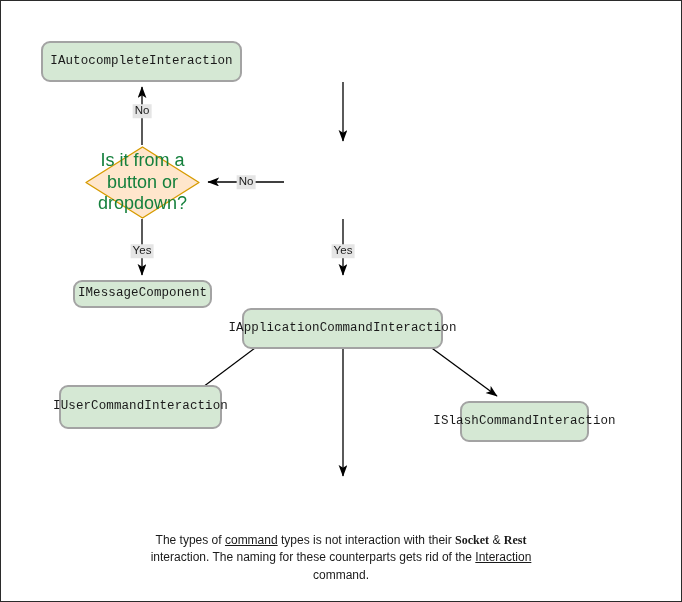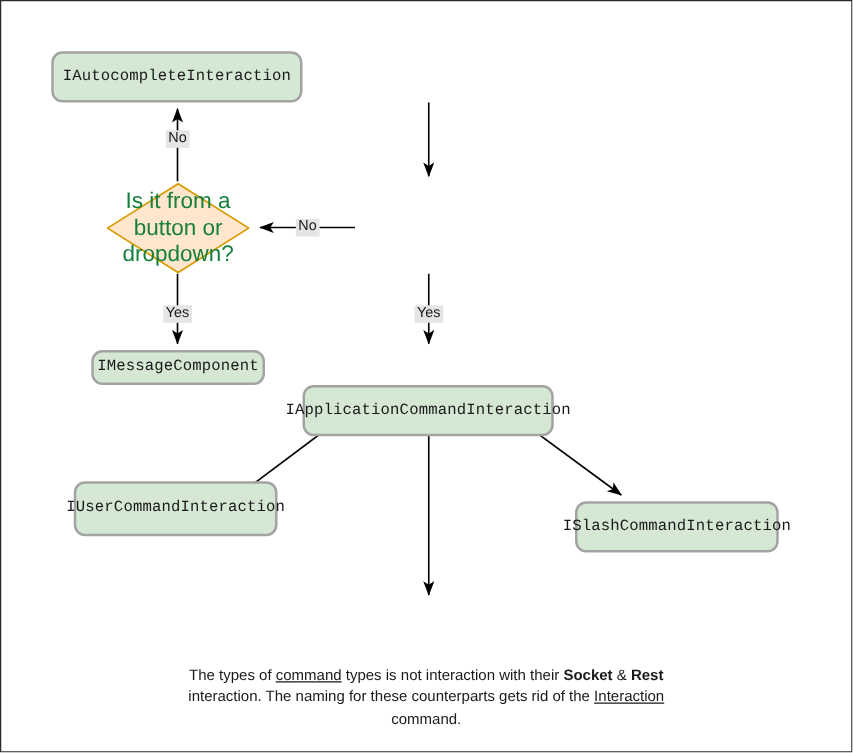--- a/index.html
+++ b/index.html
@@ -84,21 +84,21 @@
     position: absolute;
     left: 50%;
     transform: translateX(-50%);
     top: 531px;
     width: 430px;
     text-align: center;
     font-size: 12px;
     line-height: 1.45;
     color: #1a1a1a;
   }
-  #caption b { font-weight: bold; }
+  #caption b { font-weight: bold; font-family: Liberation Serif, serif; }
   #caption u { }
 </style>
 </head>
 <body>
 
 <div id="canvas">
 
   <svg id="edge-layer" width="682" height="602" viewBox="0 0 682 602">
     <defs>
       <marker id="arrow" markerWidth="10" markerHeight="10" refX="8.5" refY="3.4" orient="auto" markerUnits="strokeWidth">
@@ -149,21 +149,21 @@
   </div>
 
   <div class="node box" style="left:241px; top:279px; width:201px; height:41px;margin-top:28px;">
     <span>IApplicationCommandInteraction</span>
   </div>
 
   <div class="node box" style="left:58px; top:384px; width:163px; height:44px;">
     <span>IUserCommandInteraction</span>
   </div>
 
-  <div class="node box" style="left:459px; top:400px; width:163px; height:41px;">
+  <div class="node box" style="left:459px; top:400px; width:129px; height:41px;">
     <span>ISlashCommandInteraction</span>
   </div>
 
 
   <div class="diamond-wrap" style="left:84px; top:145px; width:115px; height:73px;">
     <svg width="115" height="73" viewBox="0 0 115 73">
       <polygon points="57.5,1 114,36.5 57.5,72 1,36.5" fill="#ffe6cc" stroke="#d79b00" stroke-width="1.4" stroke-linejoin="round"></polygon>
     </svg>
     <div class="diamond-label">Is it from a
 button or

